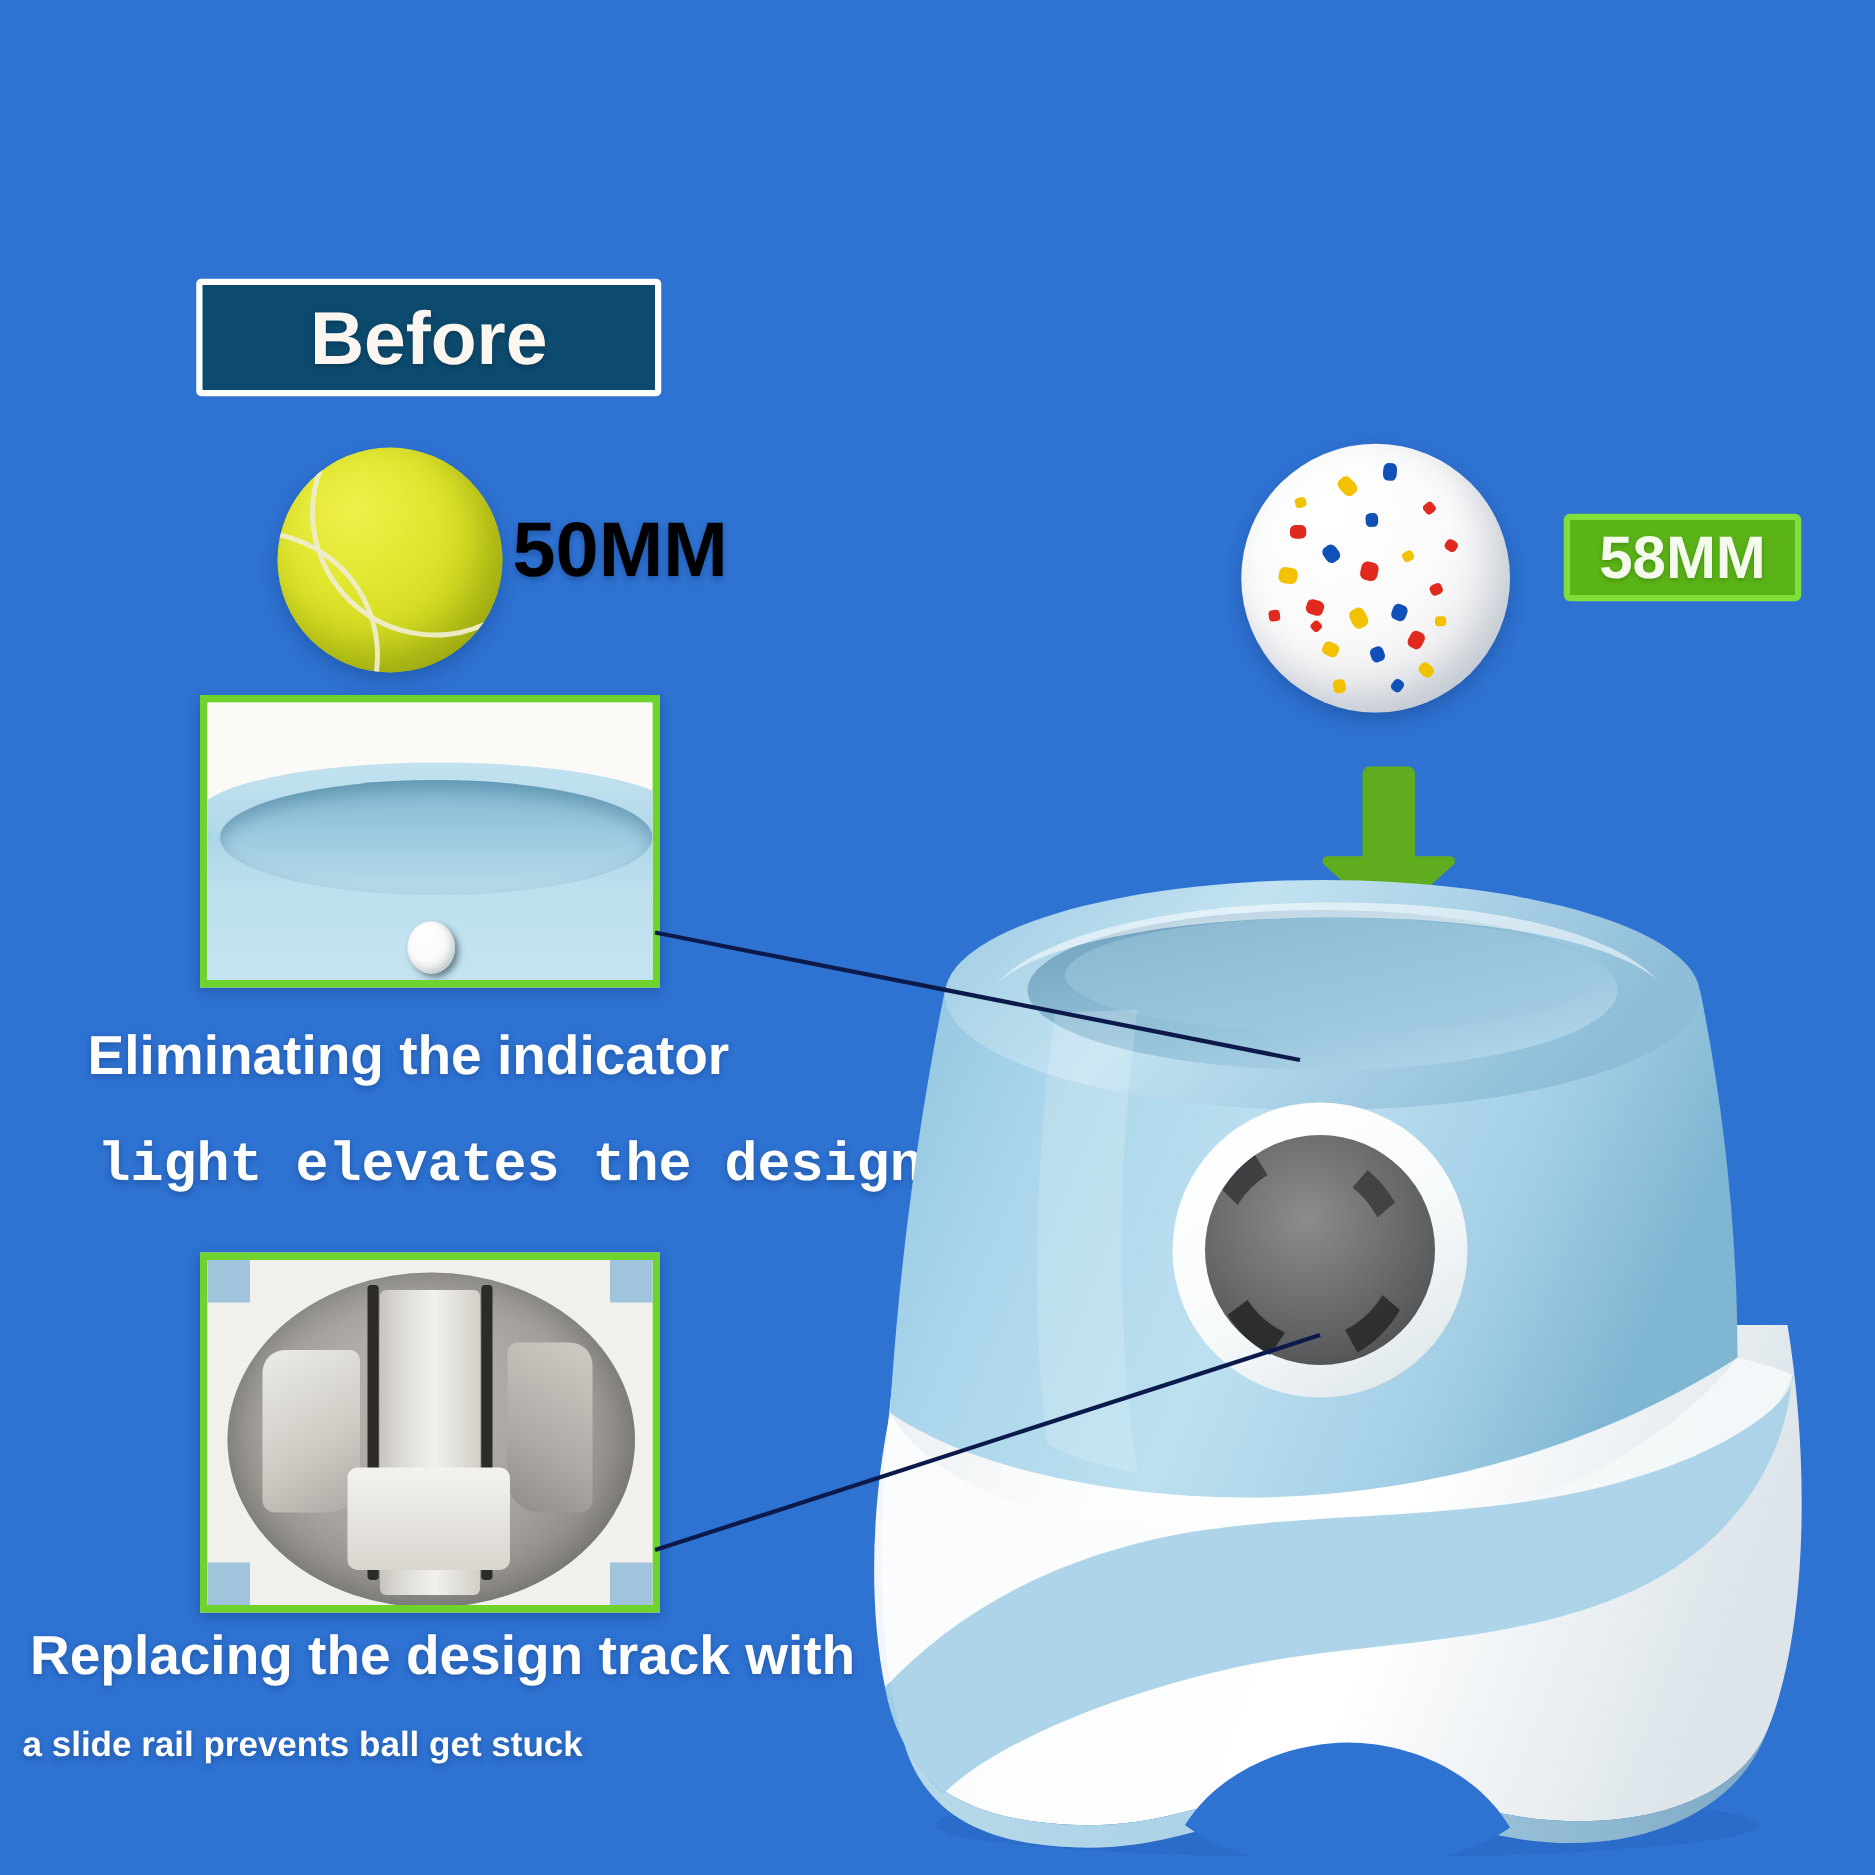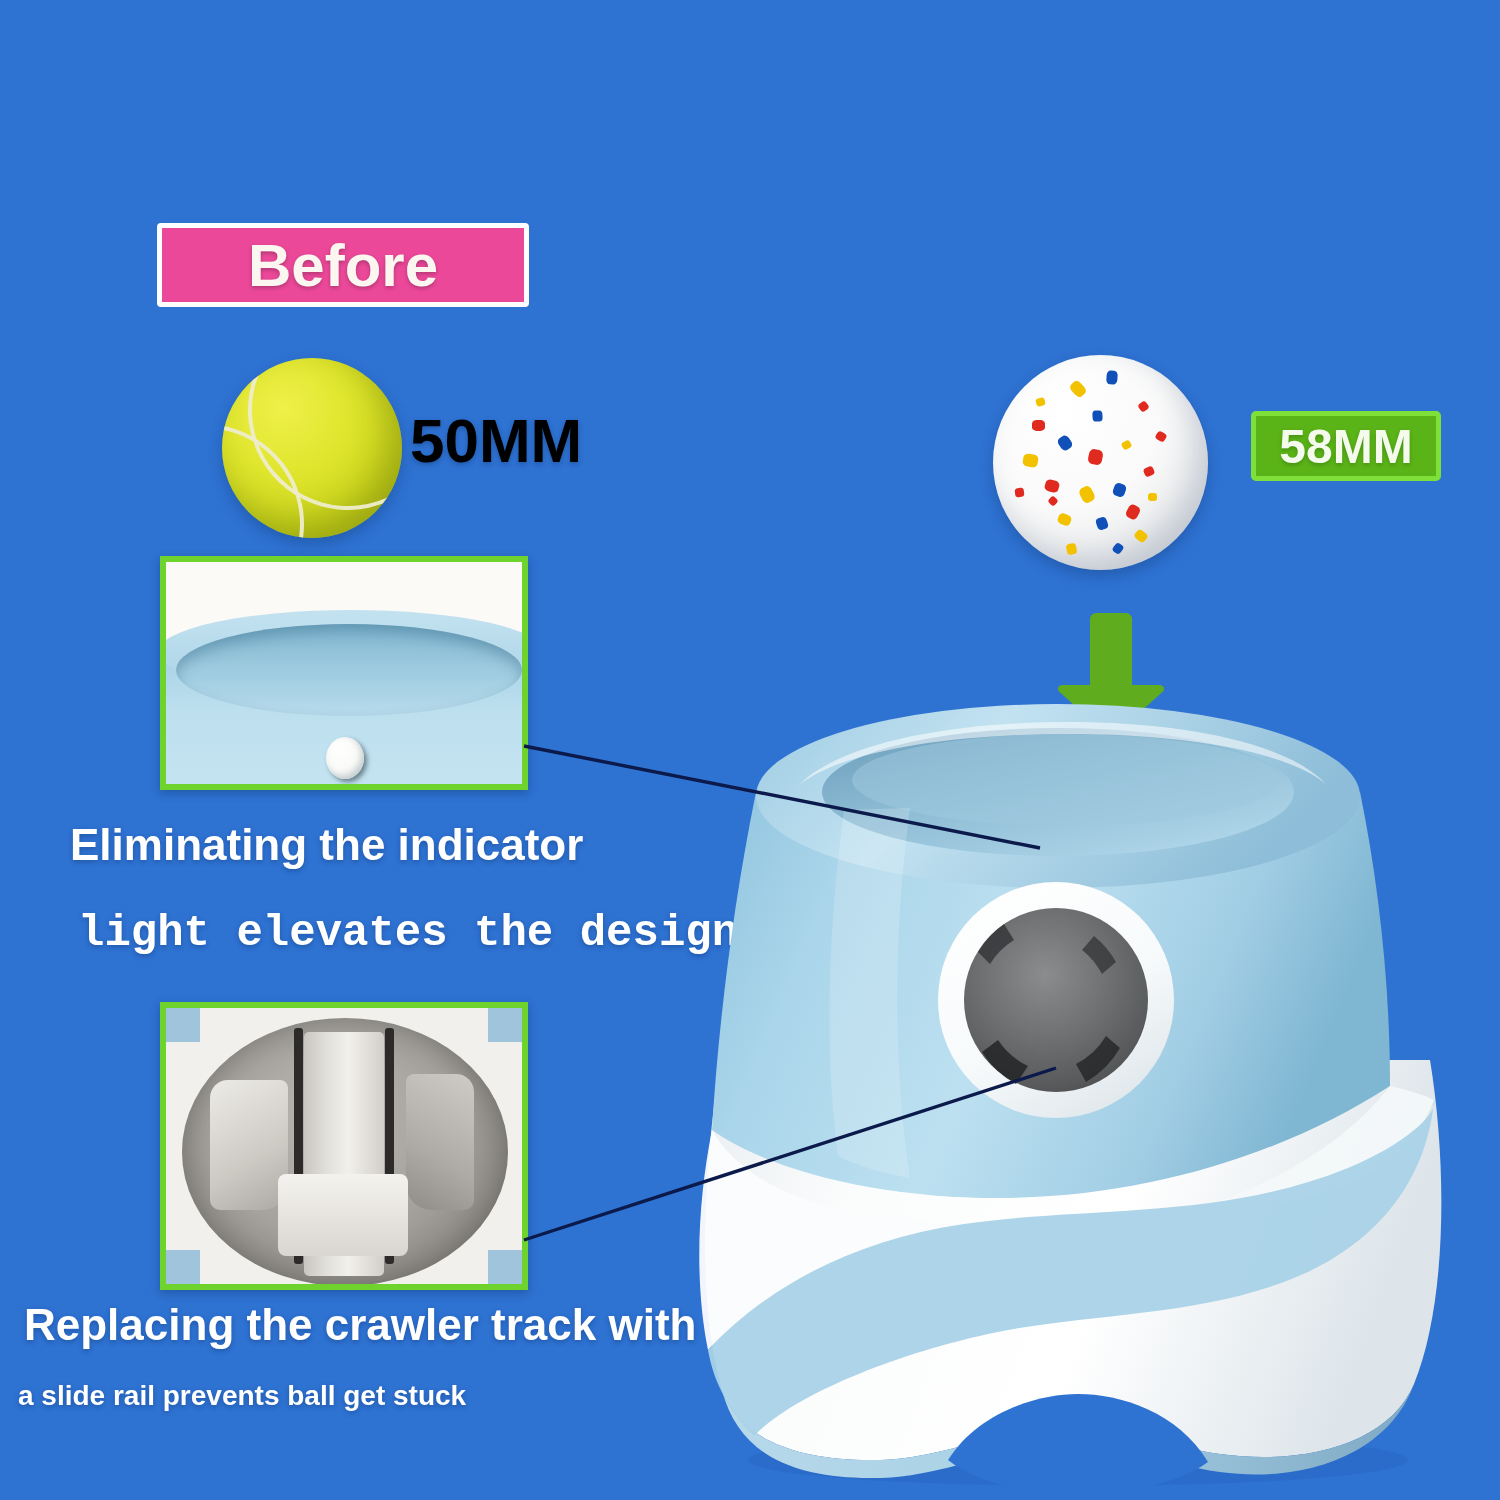--- a/index.html
+++ b/index.html
@@ -25,21 +25,21 @@
   
   .badge {
     position:absolute;
     display:flex; align-items:center; justify-content:center;
     border:5px solid #FFFFFF;
     border-radius:4px;
     font-size:60px; font-weight:bold; color:#FBF7F0;
     letter-spacing:0px;
     text-shadow:0 2px 4px rgba(0,0,0,.25);
   }
-  .badge-before { left:157px; top:223px; width:372px; height:84px; background:#ec4899; }
+  .badge-before { left:157px; top:223px; width:372px; height:94px; background:#0c4a6e; }
   .badge-after  { left:940px; top:223px; width:372px; height:94px; background:#0F3C87; }
   .tennis-ball {
     position:absolute; left:222px; top:358px; width:180px; height:180px;
     border-radius:50%;
     background:
       radial-gradient(circle at 34% 28%, #EFF04A 0%, #DFE52C 38%, #C9D41B 70%, #A8B714 100%);
     box-shadow:inset -14px -16px 30px rgba(120,130,10,.45),
                0 6px 14px rgba(10,40,90,.28);
     overflow:hidden;
   }
@@ -249,21 +249,21 @@
       <div class="p2-wing-r"></div>
       <div class="p2-rail-c"></div>
       <div class="p2-slot-l"></div>
       <div class="p2-slot-r"></div>
       <div class="p2-block"></div>
     </div>
   </div>
 
   <div class="caption cap1-l1">Eliminating the indicator</div>
   <div class="caption cap1-l2">light elevates the design</div>
-  <div class="caption cap2-l1">Replacing the crawler track with</div>
+  <div class="caption cap2-l1">Replacing the design track with</div>
   <div class="caption cap2-l2">a slide rail prevents ball get stuck</div>
 
   <svg id="device" viewBox="0 0 852 790">
     <defs>
       <linearGradient id="gBody" x1="0" y1="0" x2="1" y2="0.25">
         <stop offset="0" stop-color="#8FC4DF"></stop>
         <stop offset="0.22" stop-color="#AAD5EA"></stop>
         <stop offset="0.52" stop-color="#BCE0F0"></stop>
         <stop offset="0.80" stop-color="#A2CEE5"></stop>
         <stop offset="1" stop-color="#7FB6D2"></stop>

